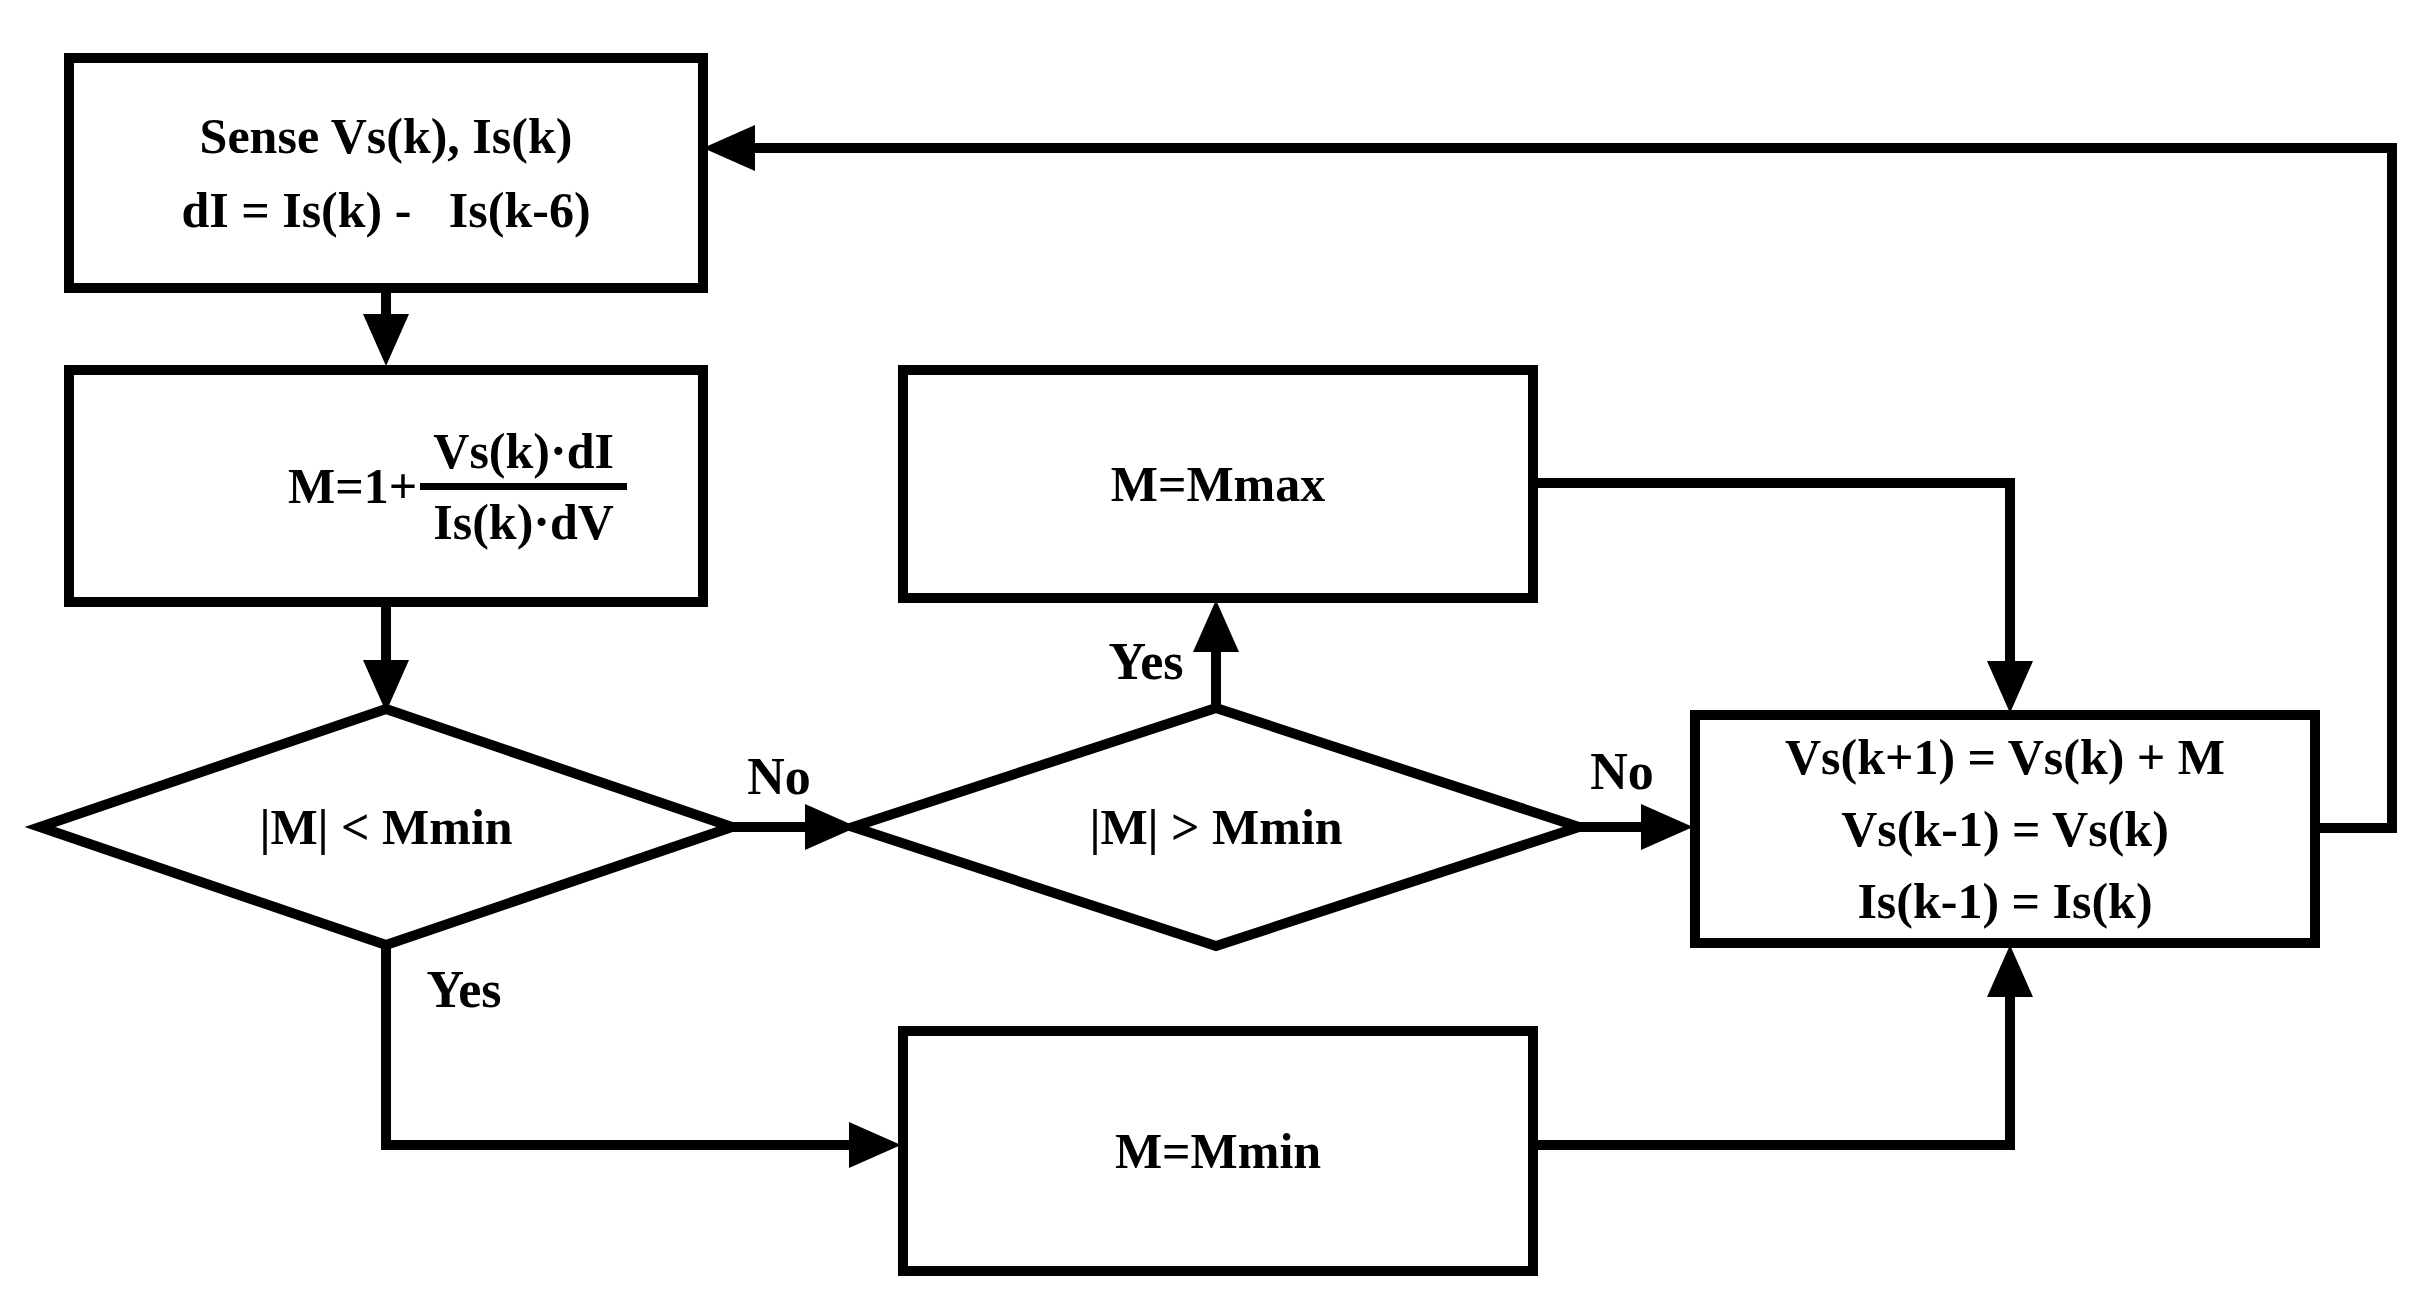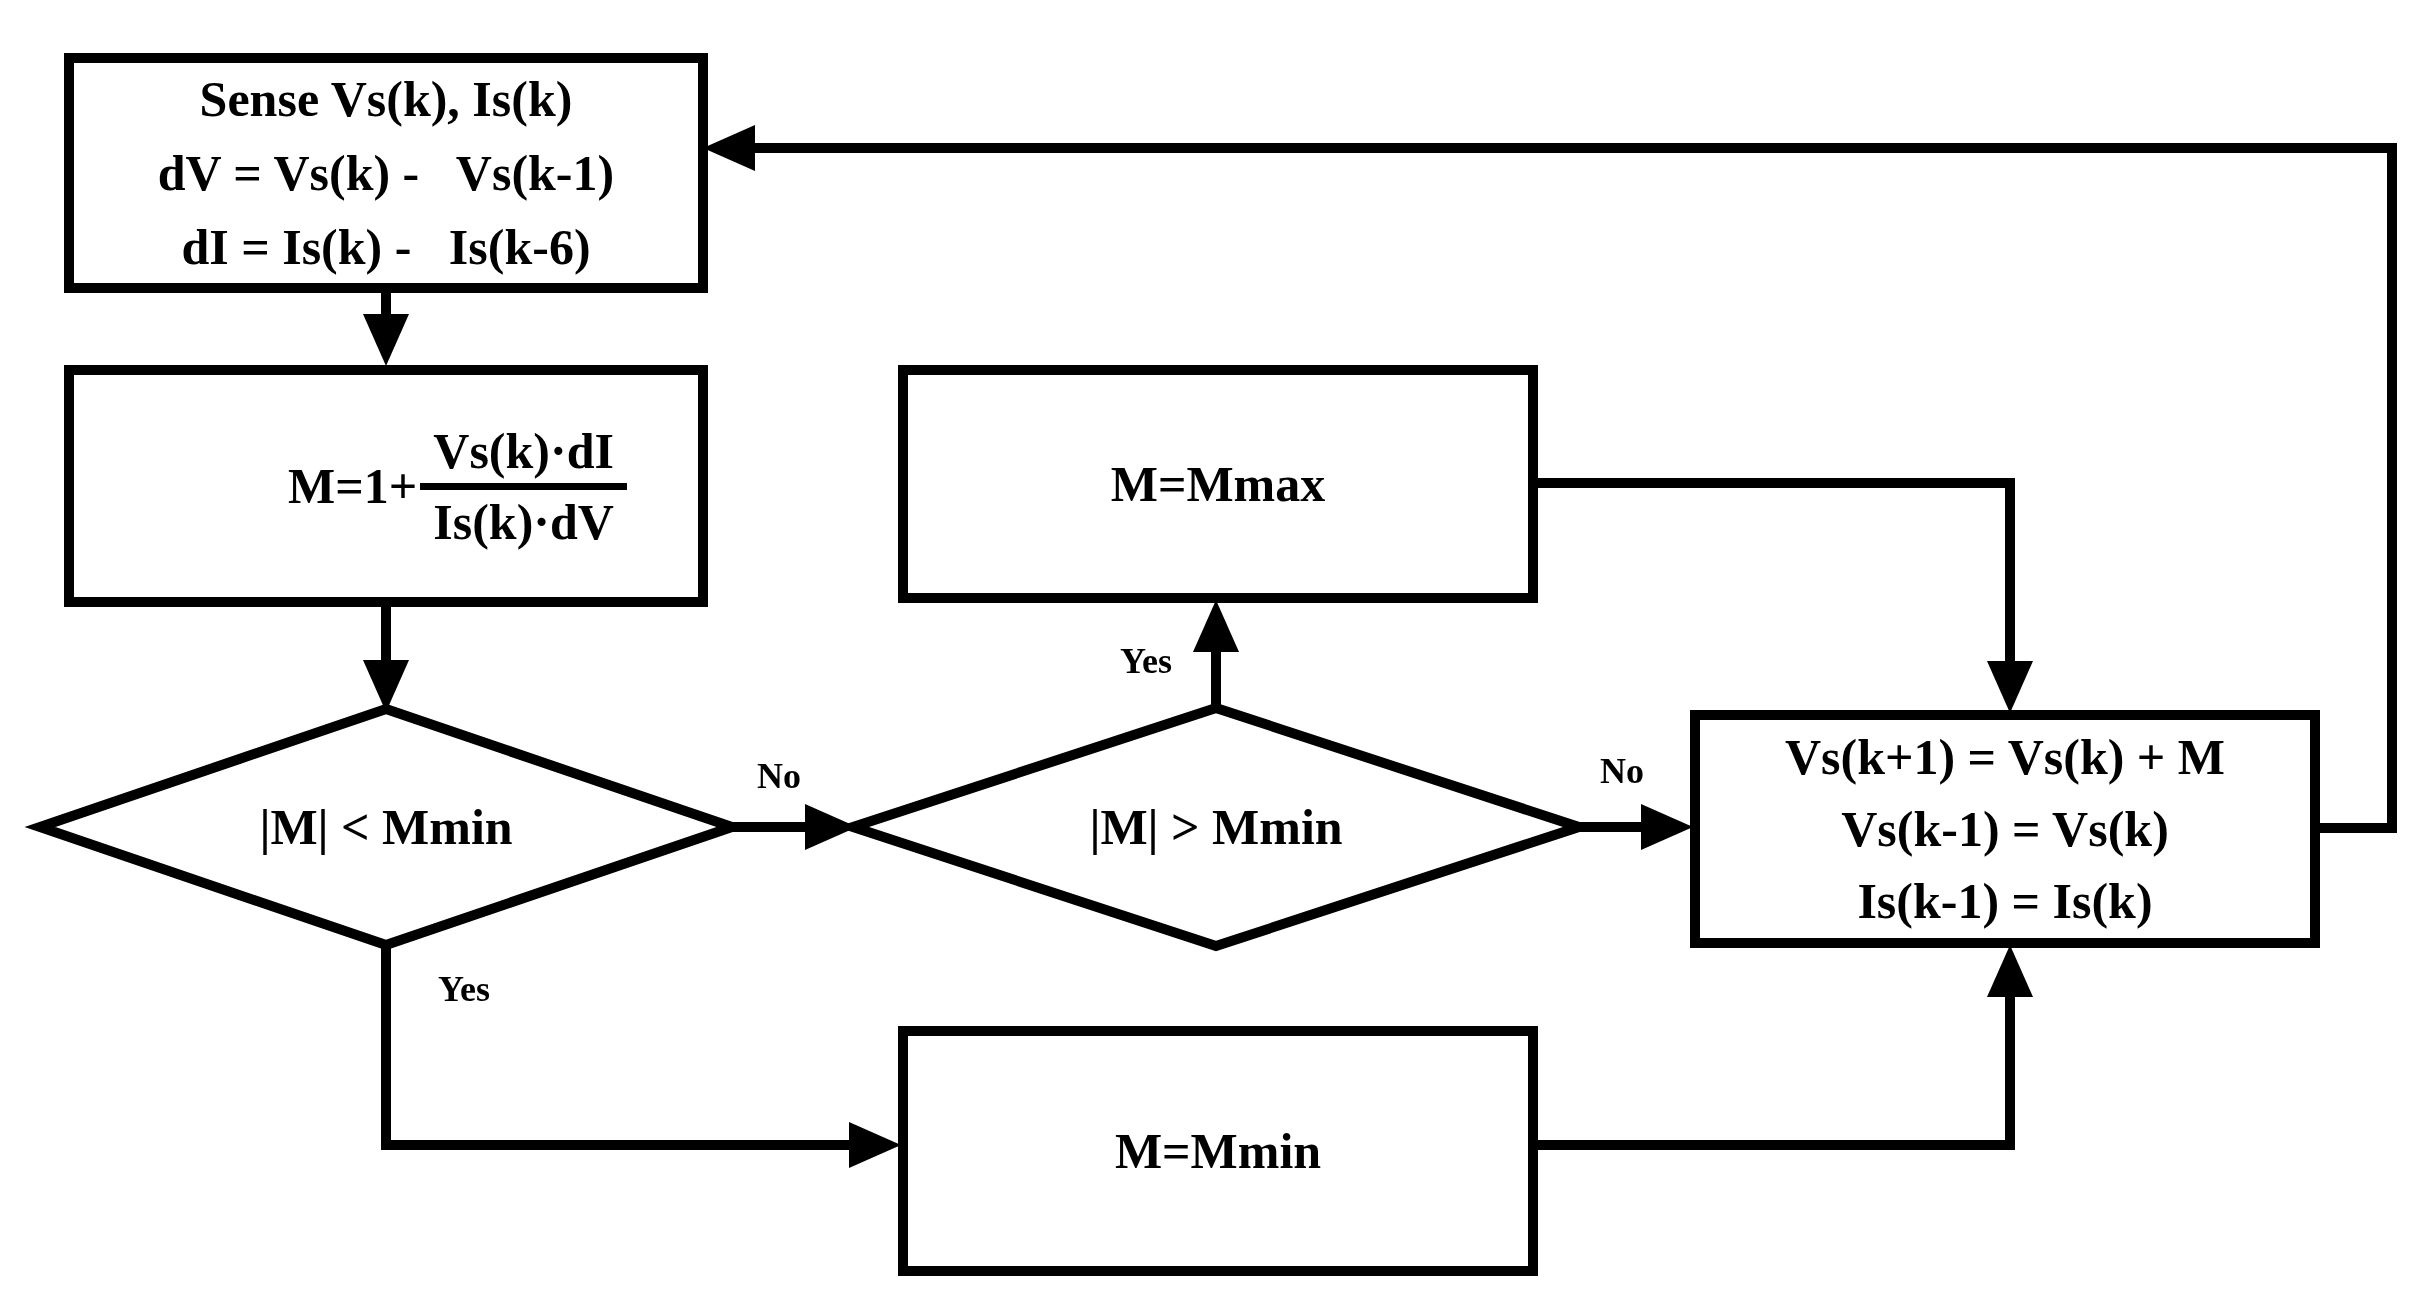--- a/index.html
+++ b/index.html
@@ -19,21 +19,21 @@
   .single{font-size:50px;line-height:50px;white-space:pre;}
   .formula-row{display:flex;align-items:center;gap:16px;transform:translateX(65px);}
   .frac{display:flex;flex-direction:column;align-items:center;}
   .frac .tline{line-height:58px;}
   .fracbar{height:7px;background:#000000;width:calc(100% + 26px);margin:3px -13px;}
   .dlabel{
     position:absolute;font-size:50px;white-space:pre;
     transform:translate(-50%,-50%);text-align:center;
   }
   .elabel{
-    position:absolute;font-size:36px;white-space:pre;
+    position:absolute;font-size:52px;white-space:pre;
     transform:translate(-50%,-50%);
   }
 </style>
 </head>
 <body>
 
 <div class="stage">
 
   <svg class="layer" width="2419" height="1300" viewBox="0 0 2419 1300">
 
@@ -56,21 +56,20 @@
     <polygon points="1216,600 1193,652 1239,652" fill="#000000"></polygon>
     <polygon points="2010,713 1987,661 2033,661" fill="#000000"></polygon>
     <polygon points="1693,827 1641,804 1641,850" fill="#000000"></polygon>
     <polygon points="901,1145 849,1122 849,1168" fill="#000000"></polygon>
     <polygon points="2010,945 1987,997 2033,997" fill="#000000"></polygon>
     <polygon points="703,148 755,125 755,171" fill="#000000"></polygon>
   </svg>
 
   <div class="box" style="left:64px;top:25px;width:644px;height:240px;margin-top:28px;">
     <div class="tline">Sense Vs(k), Is(k)</div>
-    <div class="tline">dV = Vs(k) -   Vs(k-1)</div>
     <div class="tline">dI = Is(k) -   Is(k-6)</div>
   </div>
 
   <div class="box" style="left:64px;top:365px;width:644px;height:242px;">
     <div class="formula-row">
       <span class="single">M=1+</span>
       <span class="frac">
         <span class="tline">Vs(k)·dI</span>
         <span class="fracbar"></span>
         <span class="tline">Is(k)·dV</span>

